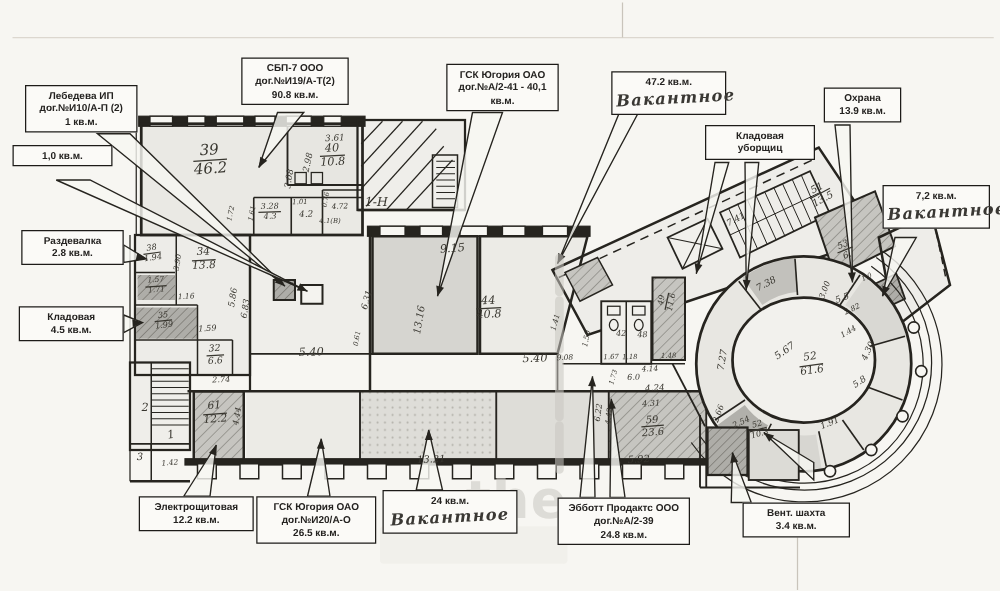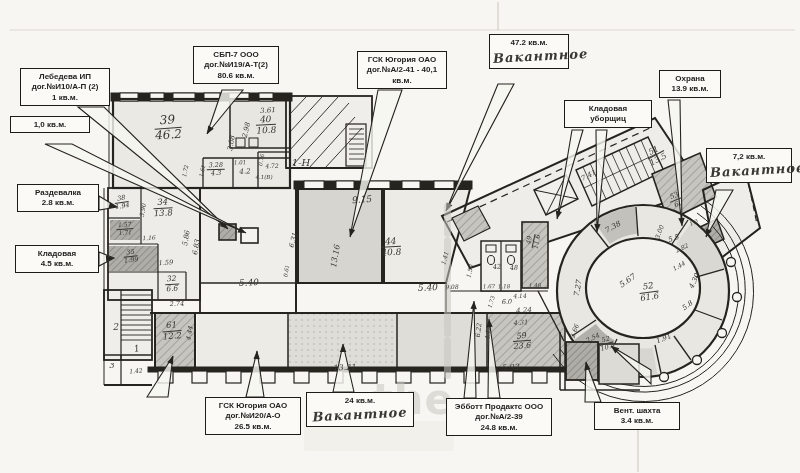--- a/index.html
+++ b/index.html
@@ -425,21 +425,21 @@
       <div class="dim" style="left: 694px; top: 223px; font-size: 5.5px; transform: translate(-50%, -50%) rotate(-25deg);">1.0</div>
       <div class="dim" style="left: 116px; top: 327px; font-size: 9px; transform: translate(-50%, -50%) rotate(0deg);">2</div>
       <div class="dim" style="left: 137px; top: 349px; font-size: 9px; transform: translate(-50%, -50%) rotate(-10deg);">1</div>
       <div class="dim" style="left: 112px; top: 366px; font-size: 8px; transform: translate(-50%, -50%) rotate(0deg);">3</div>
       <div class="dim" style="left: 136px; top: 371px; font-size: 6px; transform: translate(-50%, -50%) rotate(-5deg);">1.42</div>
     </div>
 <div id="callout-layer">
       <div class="callout" style="left: 193px; top: 46px; width: 86px;">
         <div class="cl">СБП-7 ООО</div>
         <div class="cl">дог.№И19/А-Т(2)</div>
-        <div class="cl">80.6 кв.м.</div>
+        <div class="cl">90.8 кв.м.</div>
       </div>
       <div class="callout" style="left: 20px; top: 68px; width: 90px;">
         <div class="cl">Лебедева ИП</div>
         <div class="cl">дог.№И10/А-П (2)</div>
         <div class="cl">1 кв.м.</div>
       </div>
       <div class="callout" style="left: 10px; top: 116px; width: 80px;">
         <div class="cl">1,0 кв.м.</div>
       </div>
       <div class="callout" style="left: 17px; top: 184px; width: 82px;">
@@ -448,35 +448,39 @@
       </div>
       <div class="callout" style="left: 15px; top: 245px; width: 84px;">
         <div class="cl">Кладовая</div>
         <div class="cl">4.5 кв.м.</div>
       </div>
       <div class="callout" style="left: 357px; top: 51px; width: 90px;">
         <div class="cl">ГСК Югория ОАО</div>
         <div class="cl">дог.№А/2-41 -  40,1</div>
         <div class="cl">кв.м.</div>
       </div>
-      <div class="callout" style="left: 489px; top: 34px; width: 80px;">
+      <div class="callout" style="left: 489px; top: 57px; width: 92px;">
         <div class="cl">47.2 кв.м.</div>
         <div class="hand">Вакантное</div>
       </div>
       <div class="callout" style="left: 564px; top: 100px; width: 88px;">
         <div class="cl">Кладовая</div>
         <div class="cl">уборщиц</div>
       </div>
       <div class="callout" style="left: 659px; top: 70px; width: 62px;">
         <div class="cl">Охрана</div>
         <div class="cl">13.9 кв.м.</div>
       </div>
       <div class="callout" style="left: 706px; top: 148px; width: 86px;">
         <div class="cl">7,2 кв.м.</div>
         <div class="hand">Вакантное</div>
+      </div>
+      <div class="callout" style="left: 111px; top: 397px; width: 92px;">
+        <div class="cl">Электрощитовая</div>
+        <div class="cl">12.2 кв.м.</div>
       </div>
       <div class="callout" style="left: 205px; top: 397px; width: 96px;">
         <div class="cl">ГСК Югория ОАО</div>
         <div class="cl">дог.№И20/А-О</div>
         <div class="cl">26.5 кв.м.</div>
       </div>
       <div class="callout" style="left: 306px; top: 392px; width: 108px;">
         <div class="cl">24 кв.м.</div>
         <div class="hand">Вакантное</div>
       </div>

